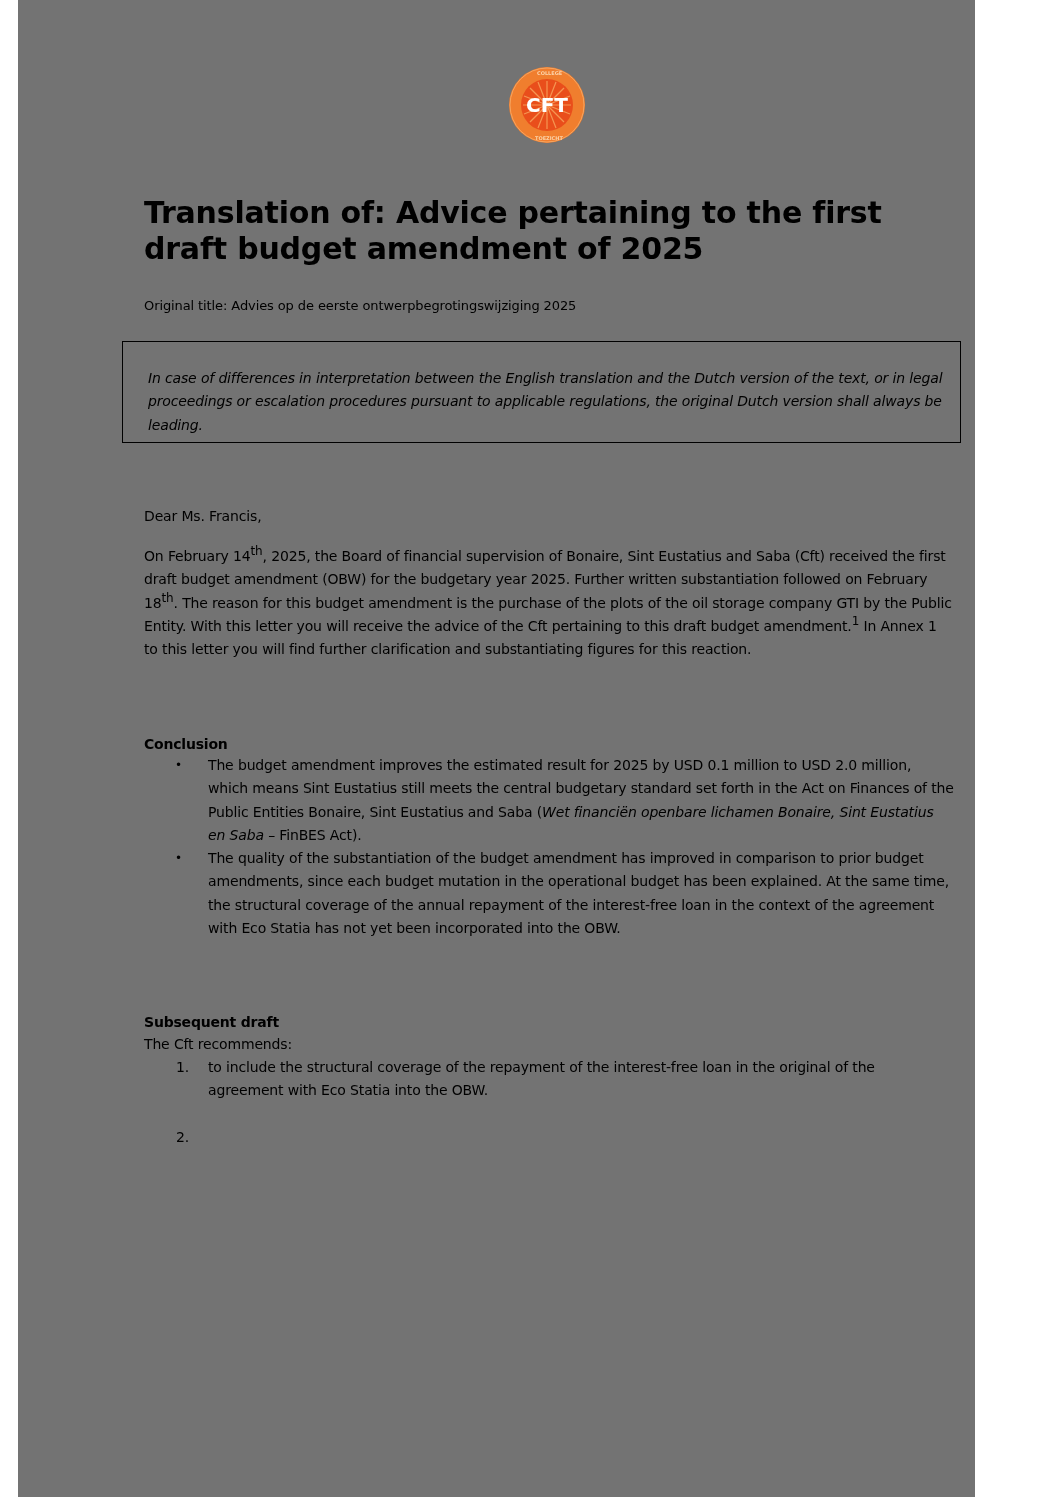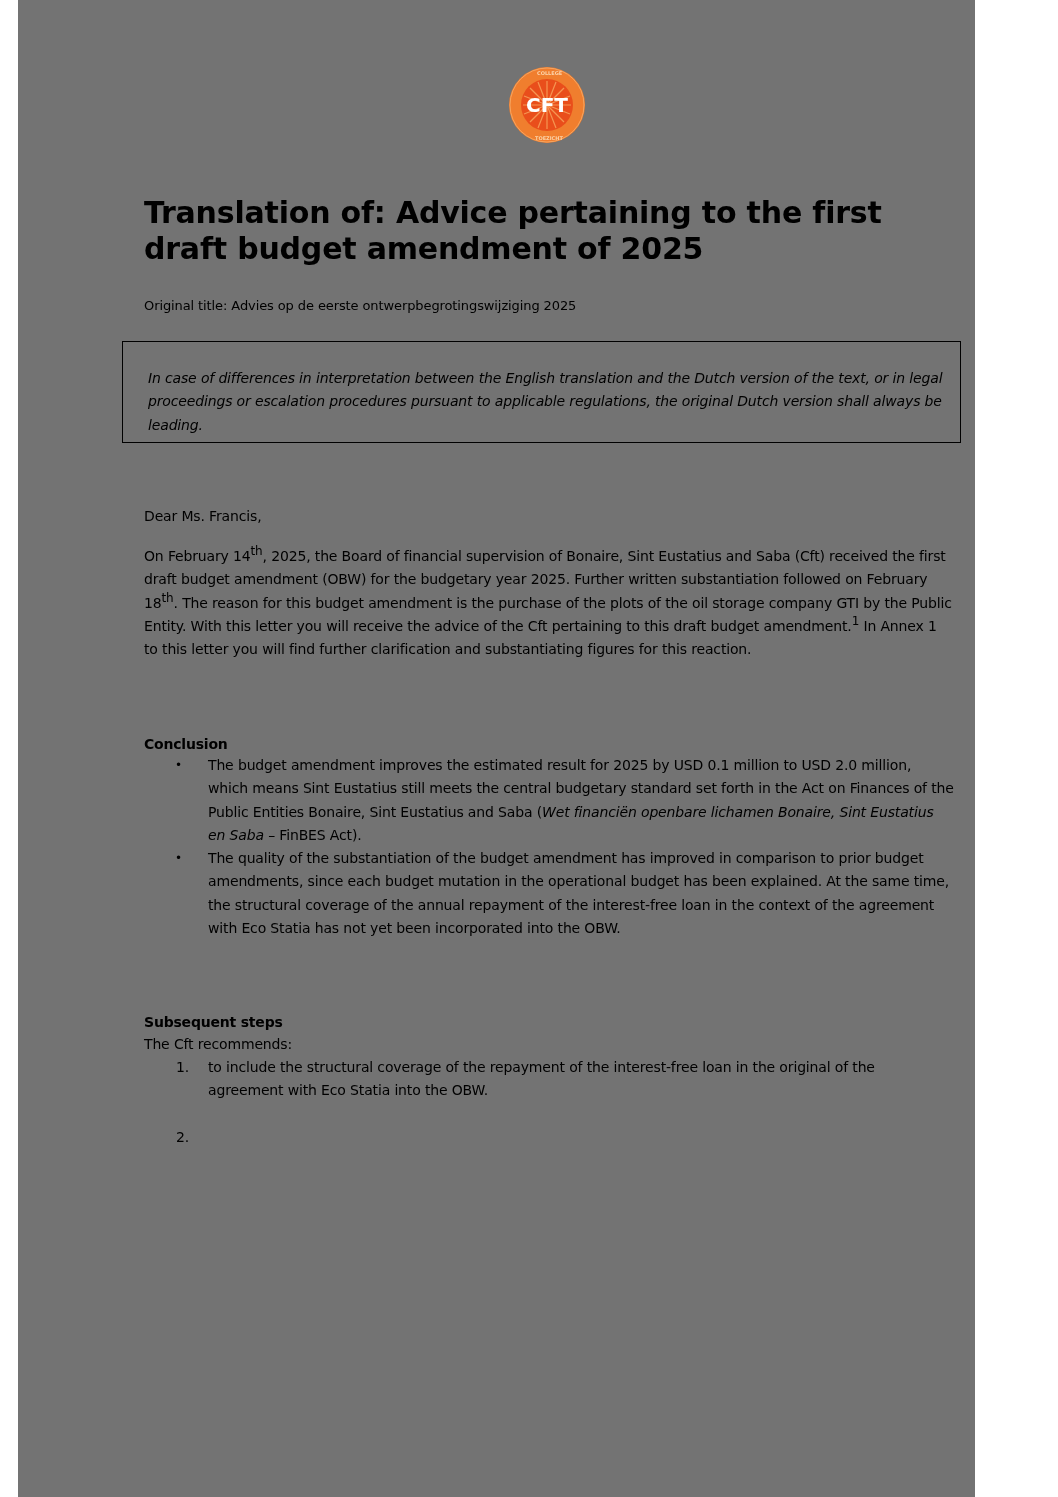--- a/index.html
+++ b/index.html
@@ -159,21 +159,21 @@
     <li>
       <span class="marker">•</span>
       <span>The budget amendment improves the estimated result for 2025 by USD 0.1 million to USD 2.0 million, which means Sint Eustatius still meets the central budgetary standard set forth in the Act on Finances of the Public Entities Bonaire, Sint Eustatius and Saba (</span><em>Wet financiën openbare lichamen Bonaire, Sint Eustatius en Saba</em><span> – FinBES Act).</span>
     </li>
     <li>
       <span class="marker">•</span>
       <span>The quality of the substantiation of the budget amendment has improved in comparison to prior budget amendments, since each budget mutation in the operational budget has been explained. At the same time, the structural coverage of the annual repayment of the interest-free loan in the context of the agreement with Eco Statia has not yet been incorporated into the OBW.</span>
     </li>
   </ul>
 
-  <div class="heading h-steps">Subsequent steps</div>
+  <div class="heading h-steps">Subsequent draft</div>
 
   <div class="body-text recommends">The Cft recommends:</div>
 
   <ol class="list numbered">
     <li>
       <span class="marker">1.</span>
       <span>to include the structural coverage of the repayment of the interest-free loan in the original of the agreement with Eco Statia into the OBW.</span>
     </li>
     <li class="gap">
       <span class="marker">2.</span>

